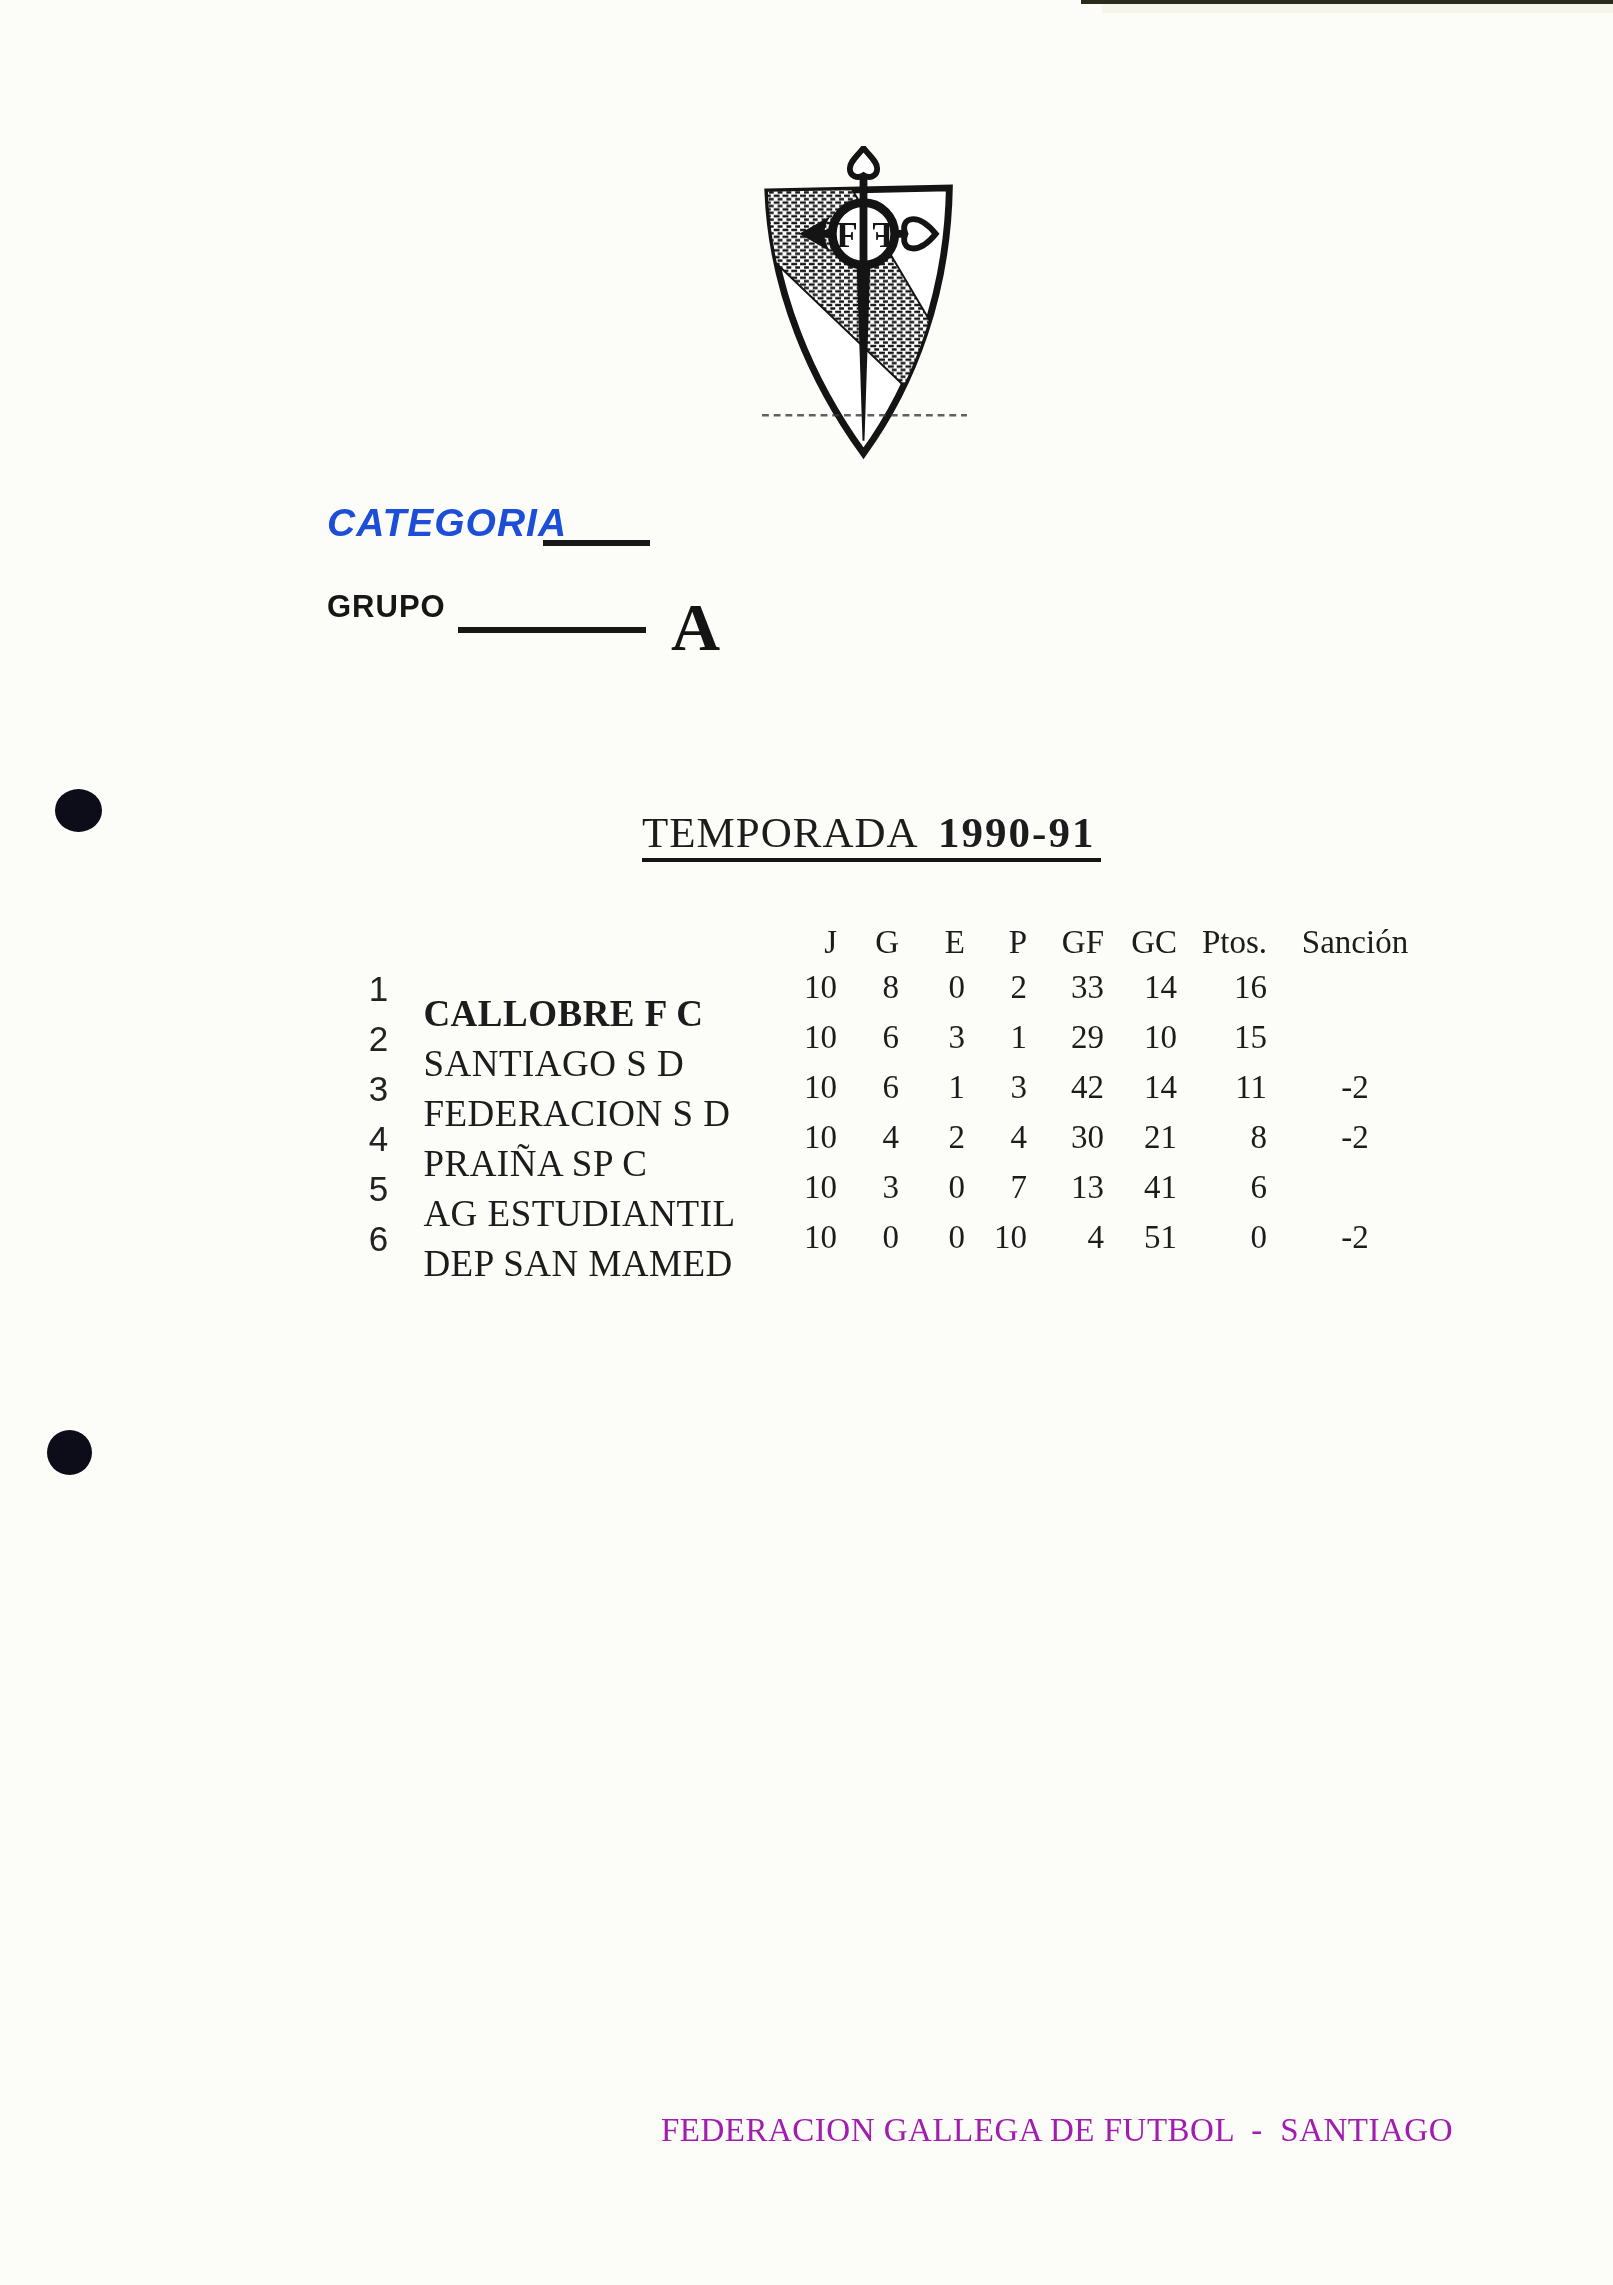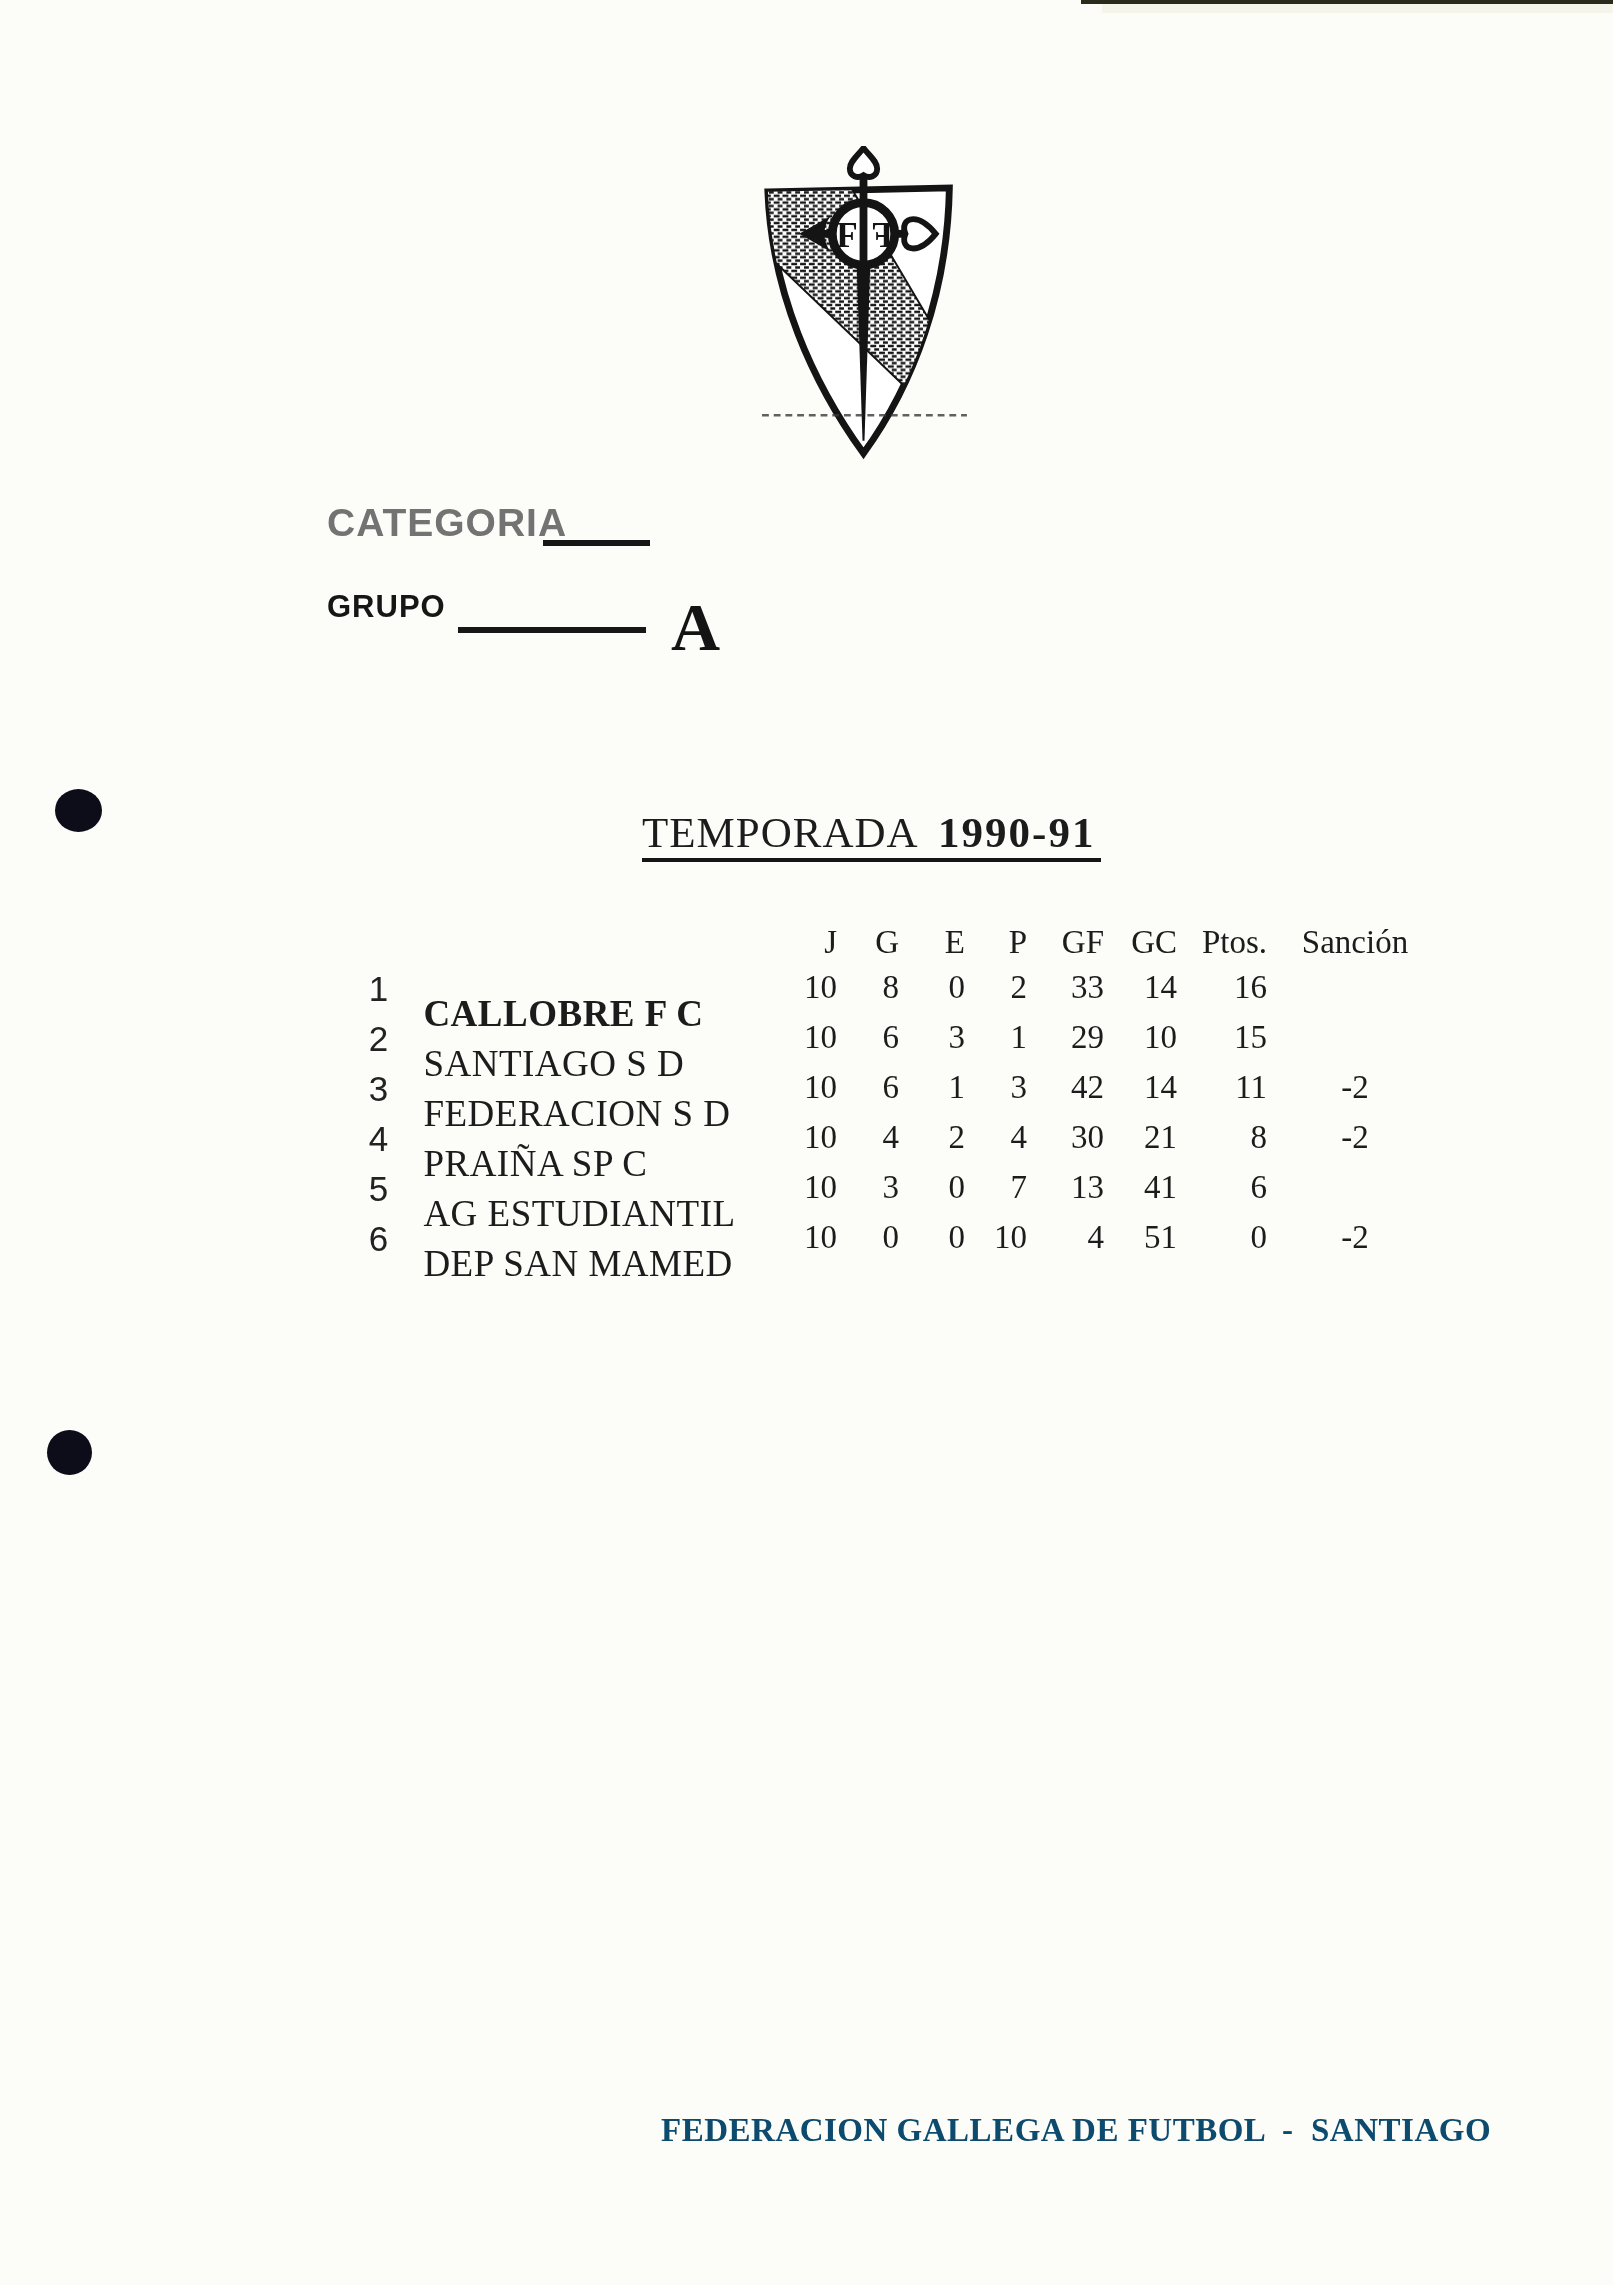--- a/index.html
+++ b/index.html
@@ -13,21 +13,21 @@
   .scan-strip-fade{position:absolute;left:1102px;top:3.9px;width:511px;height:8.8px;background:#f1efdf;opacity:.55;}
   .hole-punch{position:absolute;border-radius:50%;background:#0d0d1a;}
   .hole-punch.one{left:55px;top:789px;width:47px;height:43px;}
   .hole-punch.two{left:47px;top:1430px;width:45px;height:45px;}
   
   .crest{position:absolute;left:756px;top:146px;width:215px;height:322px;}
   
   .cat-label{
     position:absolute;left:327px;top:503px;
     font-family:"Liberation Sans",sans-serif;font-weight:bold;
-    font-size:39px;line-height:1;letter-spacing:1px;color:#737373;
+    font-size:39px;line-height:1;letter-spacing:1px;color:#1d4ed8;font-style:italic;
   }
   .grp-label{
     position:absolute;left:327px;top:591px;
     font-family:"Liberation Sans",sans-serif;font-weight:bold;
     font-size:31px;line-height:1;letter-spacing:1px;color:#161616;
   }
   .blank-line{position:absolute;height:5.9px;background:#171717;}
   .blank-line.cat{left:543px;top:540px;width:107px;}
   .blank-line.grp{left:458px;top:627px;width:188px;}
   .cat-value{
@@ -63,21 +63,21 @@
   .cell.sancion,.cell.hsancion{text-align:center;}
   .cell.rank{
     text-align:right;padding-right:11.7px;
     font-family:"Liberation Sans",sans-serif;font-size:35px;color:#222;
   }
   .cell.team{padding-left:23.4px;font-size:37px;letter-spacing:0.5px;margin-top:24px;}
   .trow.bold .cell.team{font-weight:bold;}
   
   .footer{
     position:absolute;left:661px;top:2114px;
-    font-size:33px;line-height:1;letter-spacing:0.5px;white-space:pre;color:#0c4a6e;font-weight:bold;
+    font-size:33px;line-height:1;letter-spacing:0.5px;white-space:pre;color:#a21caf;
   }
 </style>
 </head>
 <body>
 
 <div class="page">
 
   <div class="scan-strip"></div>
   <div class="scan-strip-fade"></div>
 

